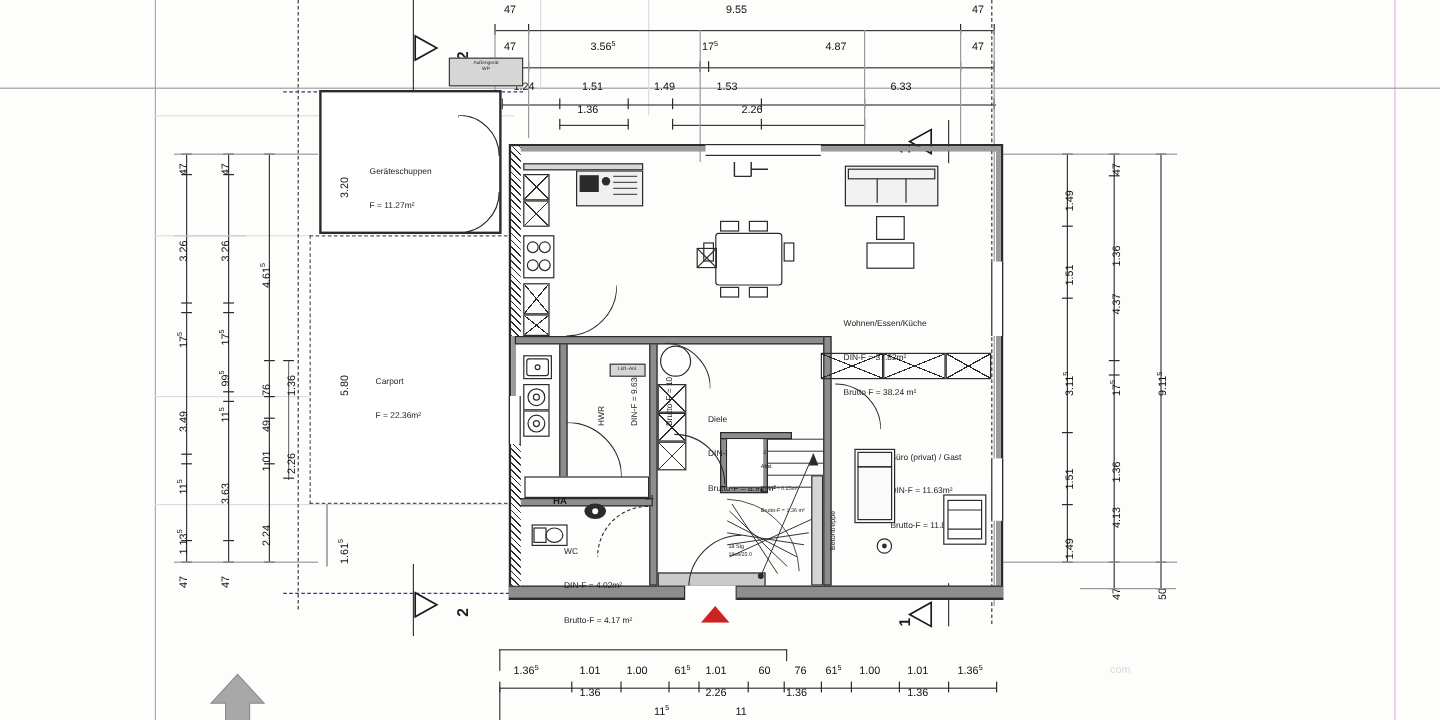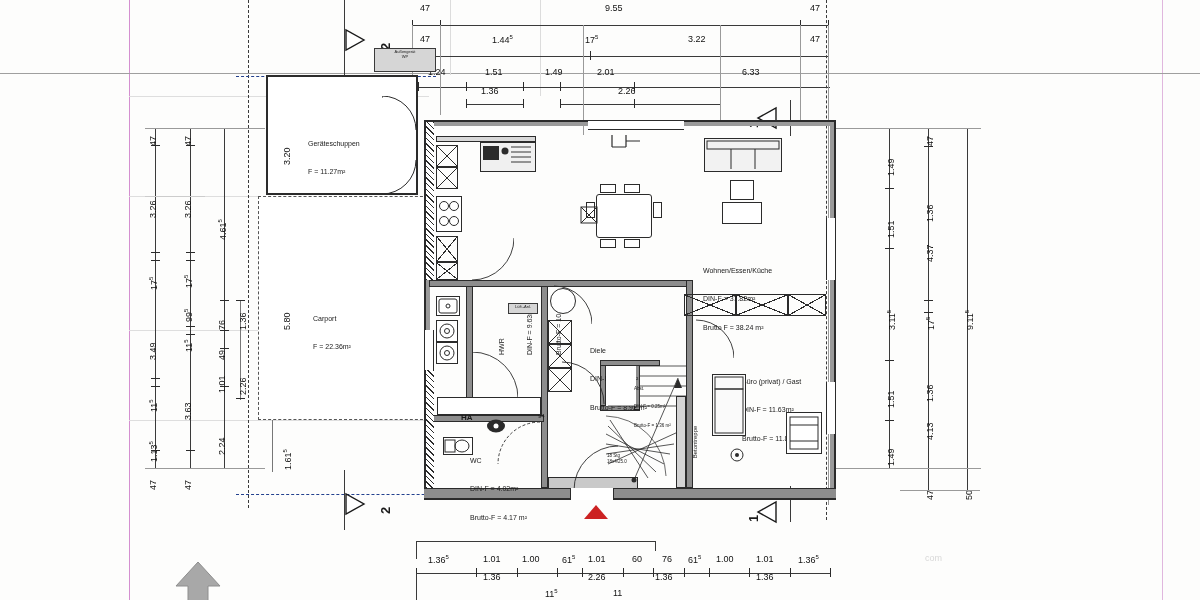--- a/index.html
+++ b/index.html
@@ -65,39 +65,39 @@
 
   <div>
     <div class="dimline abs" style="left:412px;top:56px;width:416px;"></div>
     <div class="tick" style="left:412px;top:51px;"></div>
     <div class="tick" style="left:440px;top:51px;"></div>
     <div class="tick" style="left:583px;top:51px;"></div>
     <div class="tick" style="left:590px;top:51px;"></div>
     <div class="tick" style="left:800px;top:51px;"></div>
     <div class="tick" style="left:828px;top:51px;"></div>
     <div class="dim abs" style="left:420px;top:34px;"><span>47</span></div>
-    <div class="dim abs" style="left:492px;top:34px;"><span>1.44</span><span class="dimsup">5</span></div>
+    <div class="dim abs" style="left:492px;top:34px;"><span>3.56</span><span class="dimsup">5</span></div>
     <div class="dim abs" style="left:585px;top:34px;"><span>17</span><span class="dimsup">5</span></div>
-    <div class="dim abs" style="left:688px;top:34px;"><span>3.22</span></div>
+    <div class="dim abs" style="left:688px;top:34px;"><span>4.87</span></div>
     <div class="dim abs" style="left:810px;top:34px;"><span>47</span></div>
   </div>
 
   <div>
     <div class="dimline abs" style="left:418px;top:87px;width:412px;"></div>
     <div class="tick" style="left:418px;top:82px;"></div>
     <div class="tick" style="left:466px;top:82px;"></div>
     <div class="tick" style="left:523px;top:82px;"></div>
     <div class="tick" style="left:560px;top:82px;"></div>
     <div class="tick" style="left:634px;top:82px;"></div>
     <div class="tick" style="left:720px;top:82px;"></div>
     <div class="tick" style="left:828px;top:82px;"></div>
     <div class="dim abs" style="left:428px;top:67px;"><span>1.24</span></div>
     <div class="dim abs" style="left:485px;top:67px;"><span>1.51</span></div>
     <div class="dim abs" style="left:545px;top:67px;"><span>1.49</span></div>
-    <div class="dim abs" style="left:597px;top:67px;"><span>2.01</span></div>
+    <div class="dim abs" style="left:597px;top:67px;"><span>1.53</span></div>
     <div class="dim abs" style="left:742px;top:67px;"><span>6.33</span></div>
   </div>
 
   <div>
     <div class="dimline abs" style="left:466px;top:104px;width:58px;"></div>
     <div class="dimline abs" style="left:560px;top:104px;width:160px;"></div>
     <div class="tick" style="left:466px;top:99px;"></div>
     <div class="tick" style="left:523px;top:99px;"></div>
     <div class="tick" style="left:560px;top:99px;"></div>
     <div class="tick" style="left:634px;top:99px;"></div>

